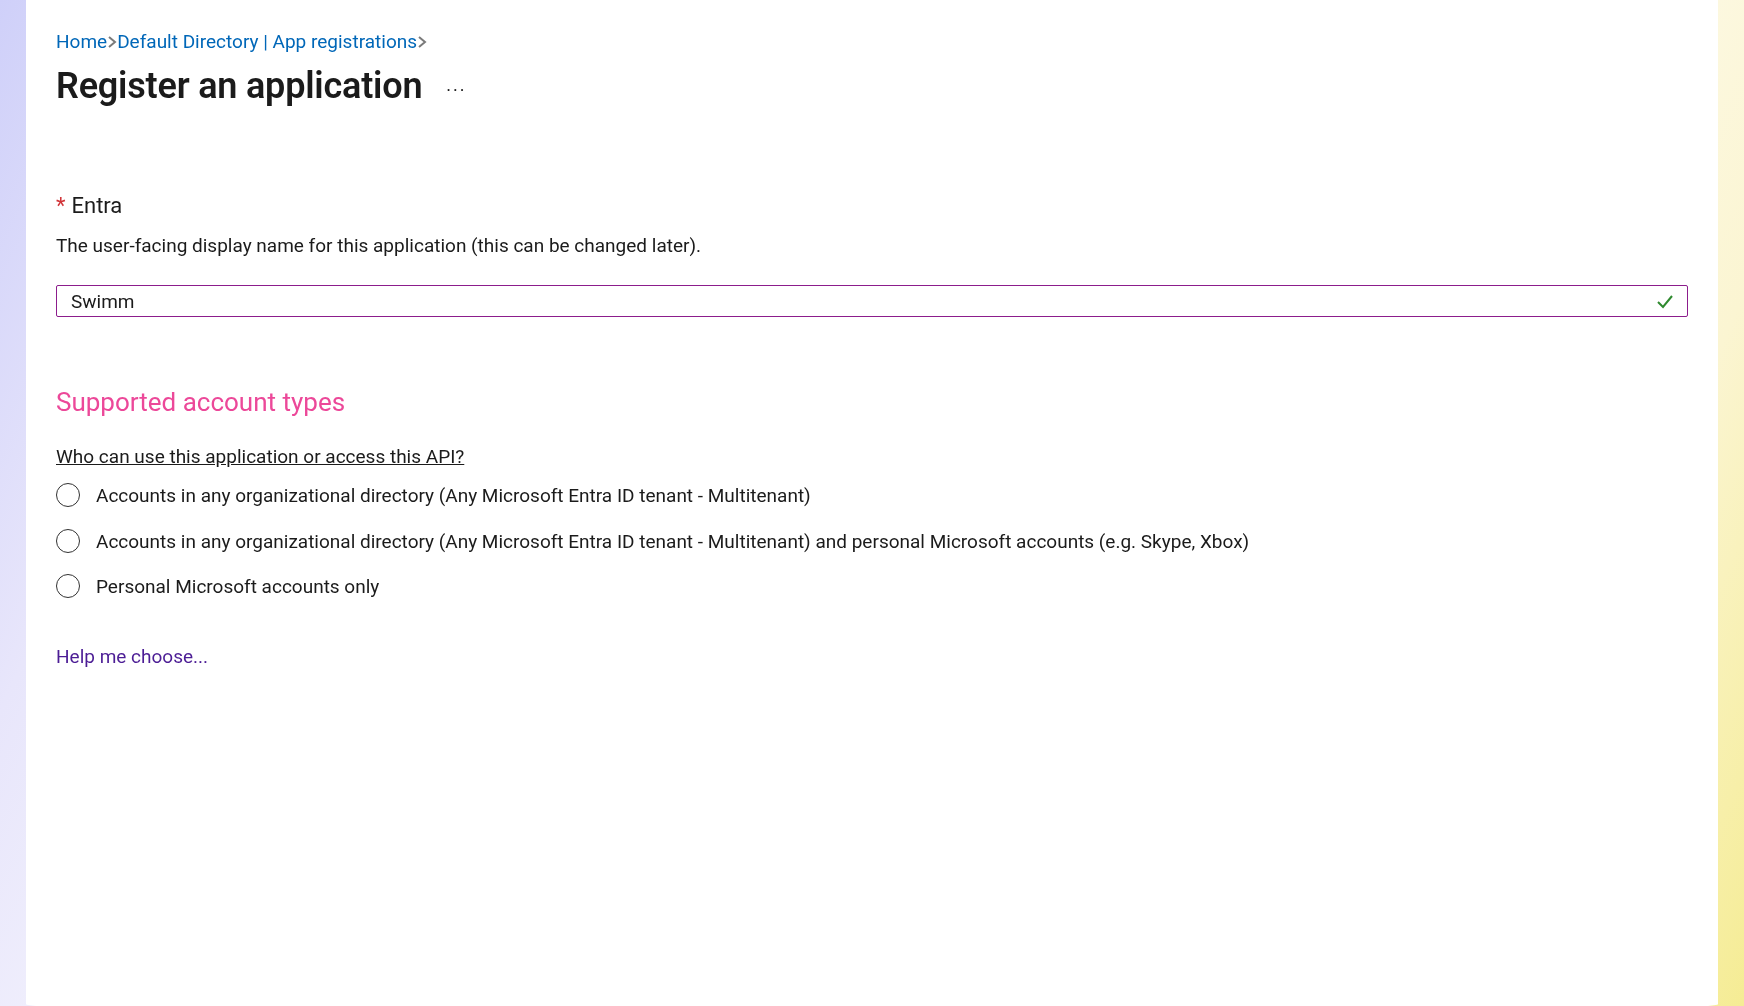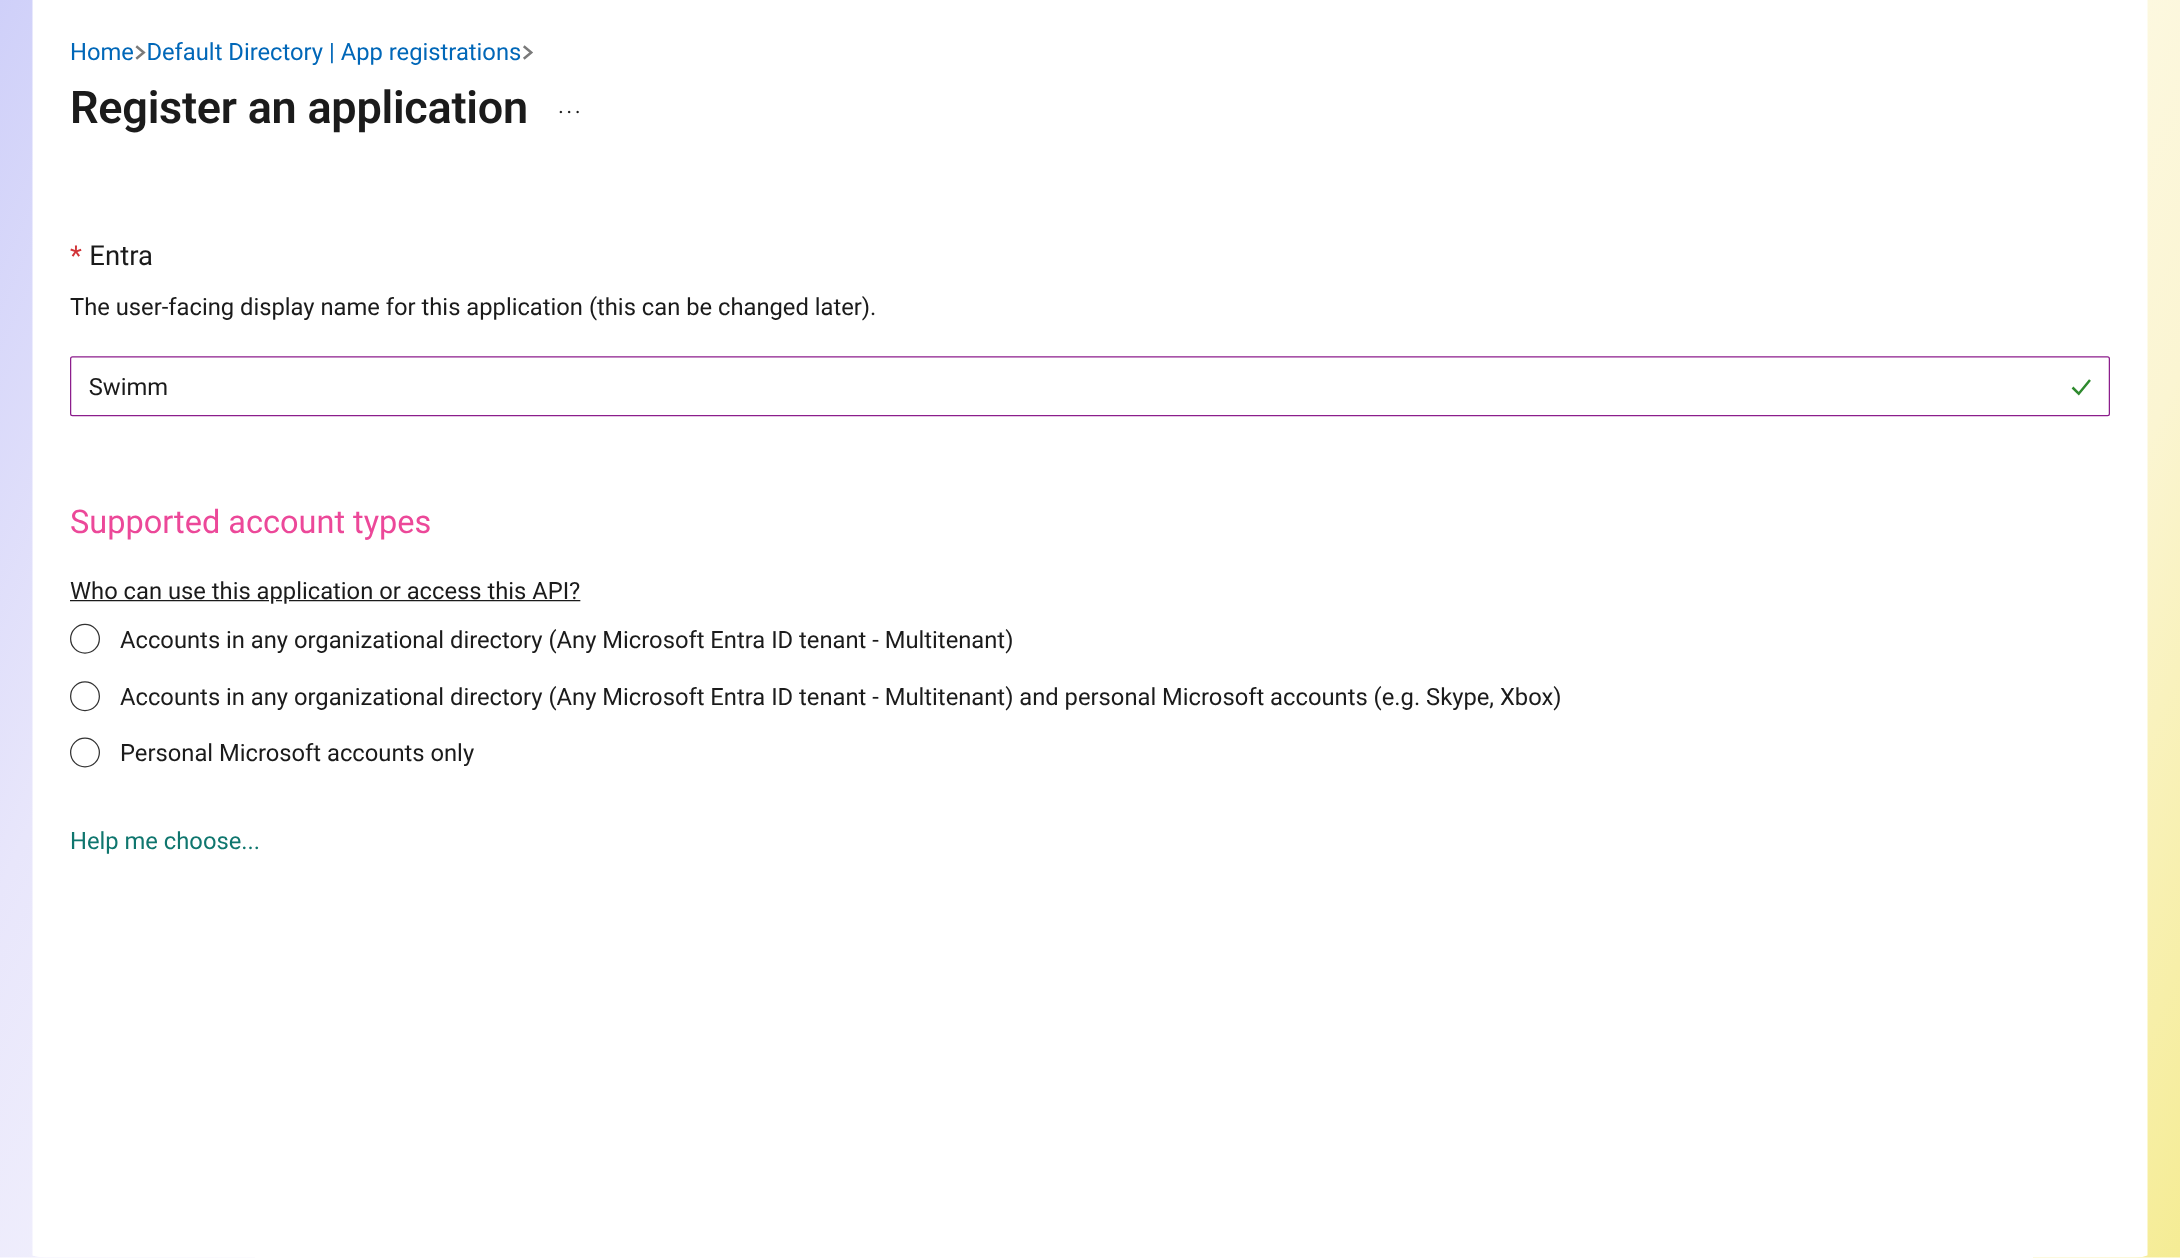--- a/index.html
+++ b/index.html
@@ -87,21 +87,21 @@
       font-size: 19px;
       color: #1b1b1b;
       margin-bottom: 28px;
     }
     .input-wrap {
       position: relative;
       display: flex;
       align-items: center;
       border: 1px solid #8c1d8c;
       border-radius: 2px;
-      height: 48px;
+      height: 32px;
       padding: 0 42px 0 14px;
       background: #fff;
     }
     .input-wrap input {
       border: none;
       outline: none;
       width: 100%;
       font-size: 19px;
       font-family: inherit;
       color: #1b1b1b;
@@ -168,21 +168,21 @@
     .radio-label {
       font-size: 19px;
       color: #1b1b1b;
       line-height: 1.45;
     }
     .help-link {
       margin-top: 44px;
       font-size: 19px;
     }
     .help-link a {
-      color: #0f766e;
+      color: #4c1d95;
       text-decoration: none;
       cursor: pointer;
     }
   </style>
 </head>
 <body>
 
 <div class="outer">
   <div class="panel">
 

